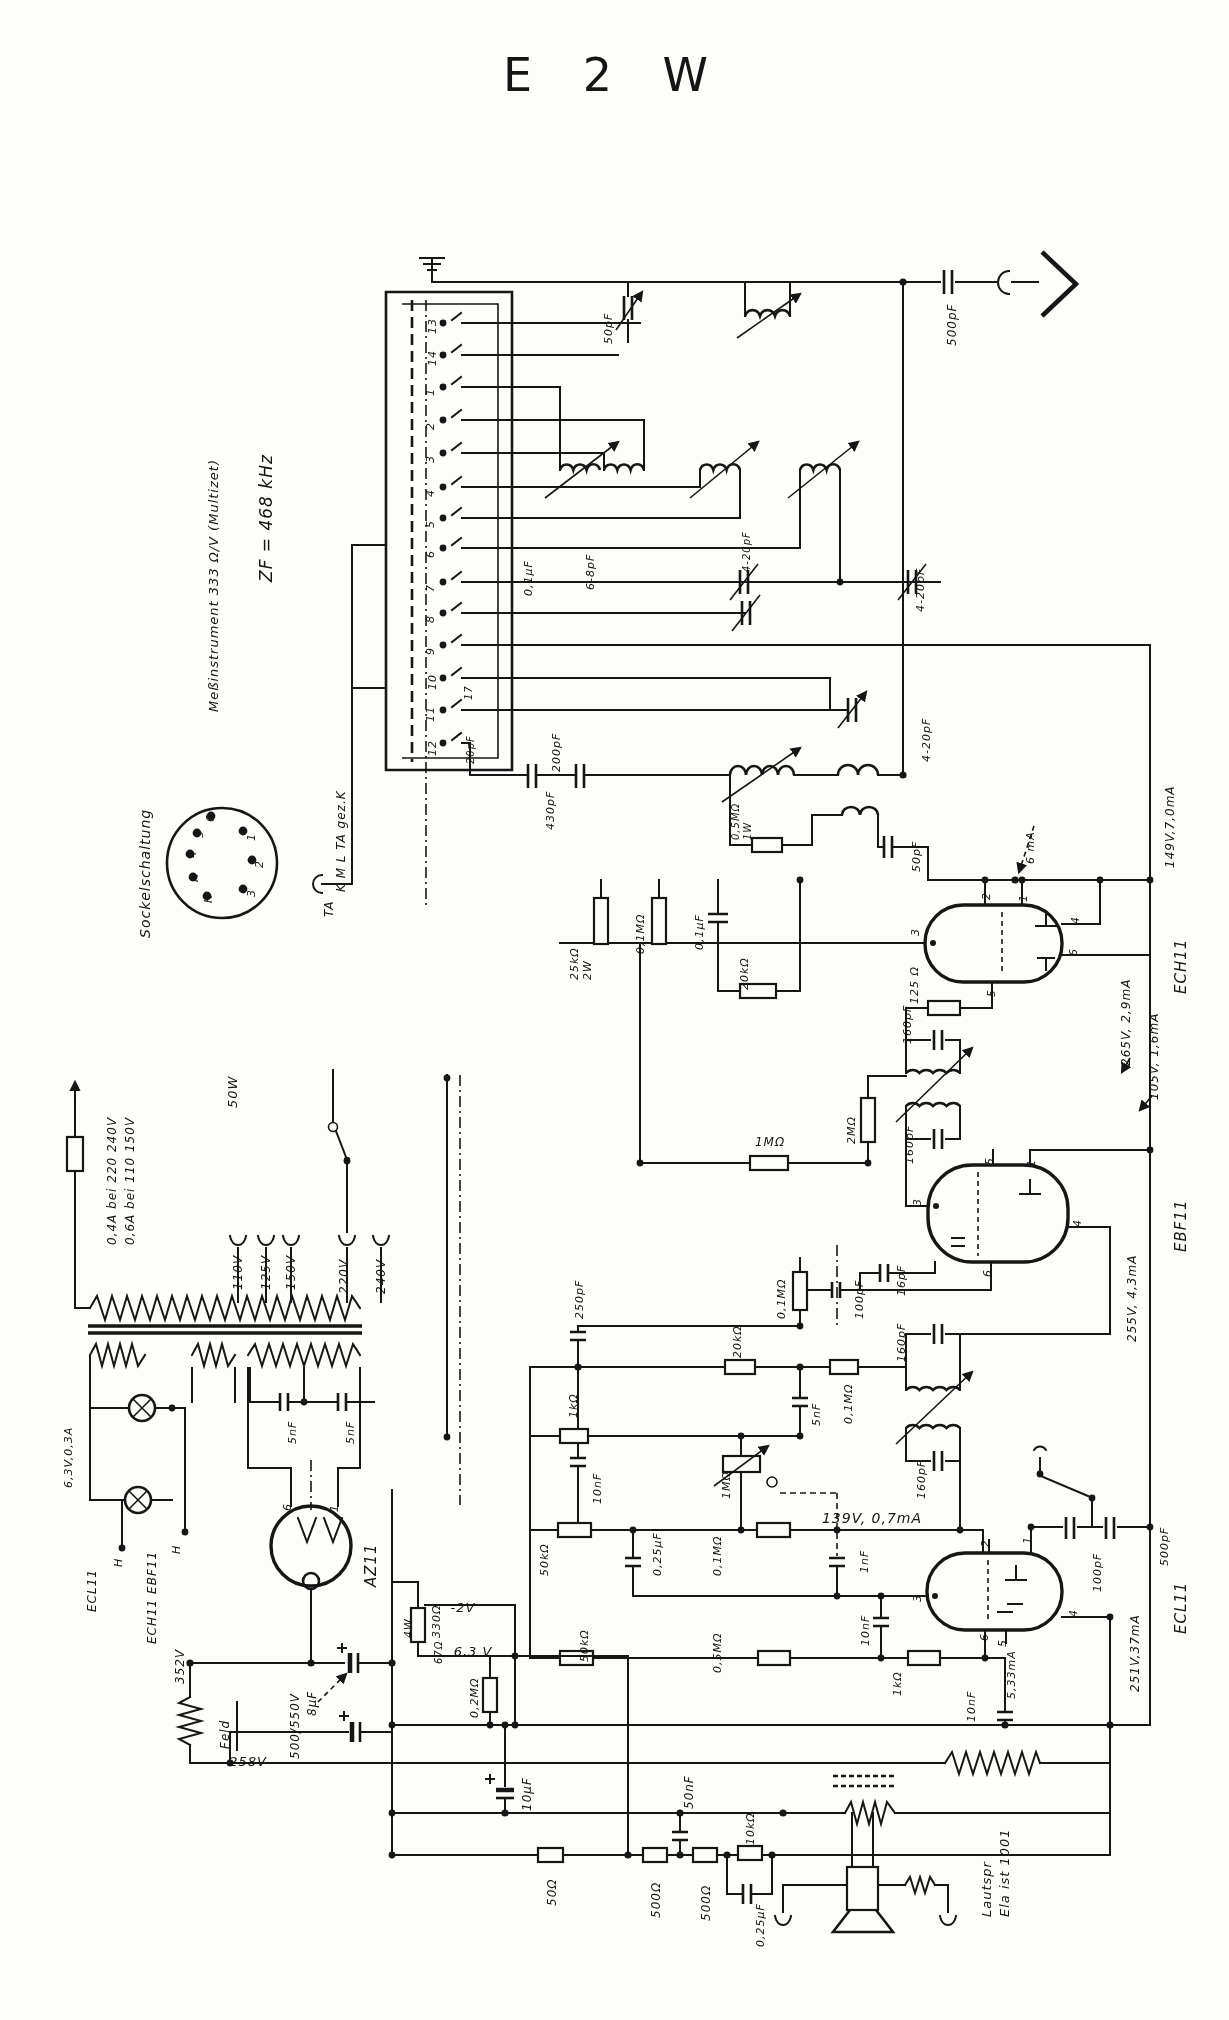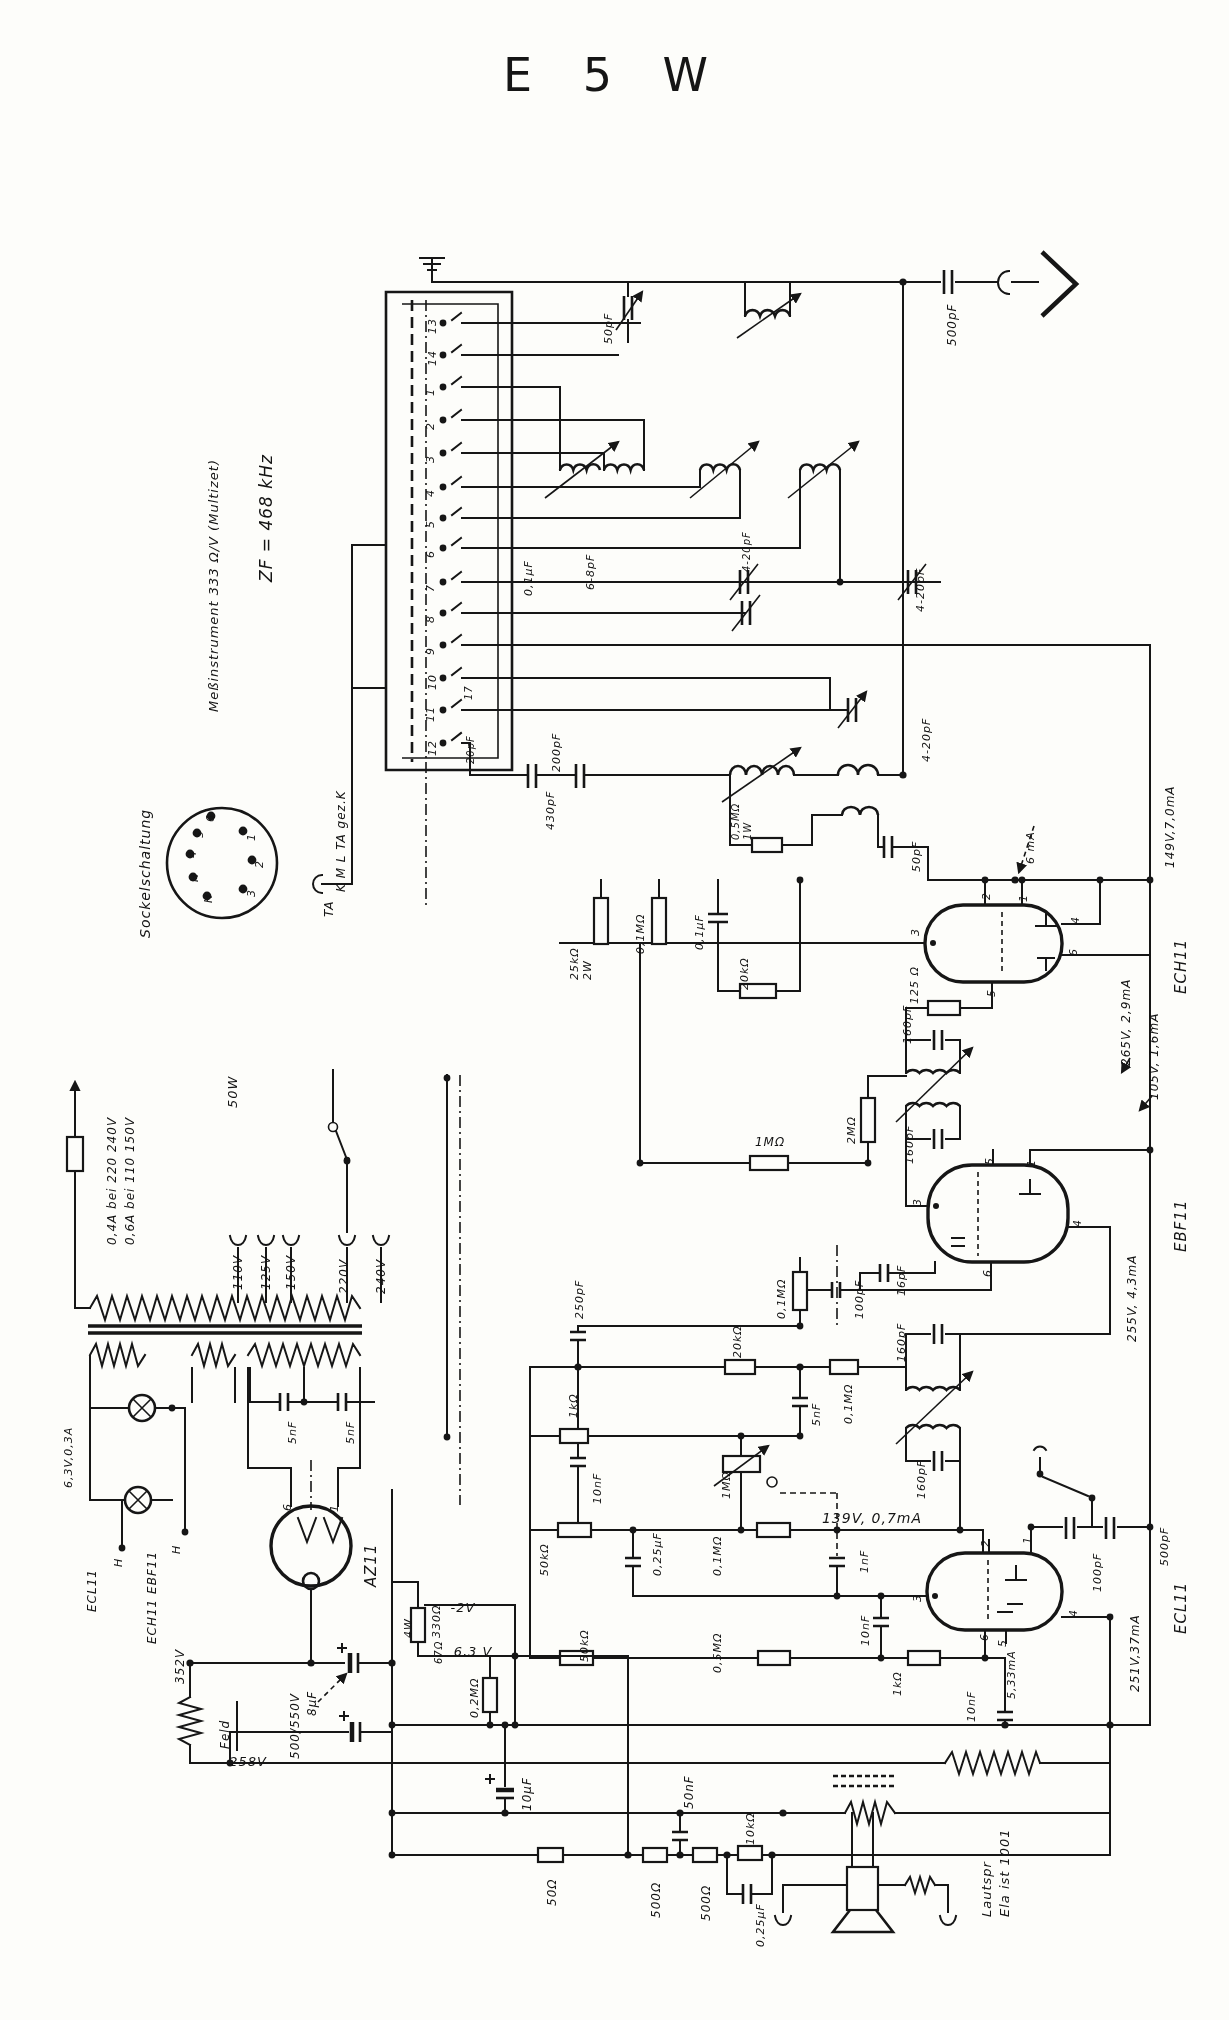--- a/index.html
+++ b/index.html
@@ -18,21 +18,21 @@
   .dd{stroke-dasharray:11 4 2 4;}
   .dsh{stroke-dasharray:5 4;}
   .comp{fill:#fdfdfa;stroke:#161616;stroke-width:2.2;}
   .dot{fill:#161616;stroke:none;}
   text{fill:#141414;font-style:italic;}
 </style>
 </head>
 <body>
 <div id="page">
 
-<div id="title">E 5 W</div>
+<div id="title">E 2 W</div>
 
 <svg width="1229" height="2020" viewBox="0 0 1229 2020">
   <defs>
     <marker id="arr" viewBox="0 0 10 10" refX="8" refY="5" markerWidth="7" markerHeight="7" orient="auto-start-reverse">
       <path d="M0,0 L10,5 L0,10 z" fill="#161616"></path>
     </marker>
   </defs>
 
   <g>
     <path class="w25" d="M386,292 H512 V770 H386 Z"></path>

